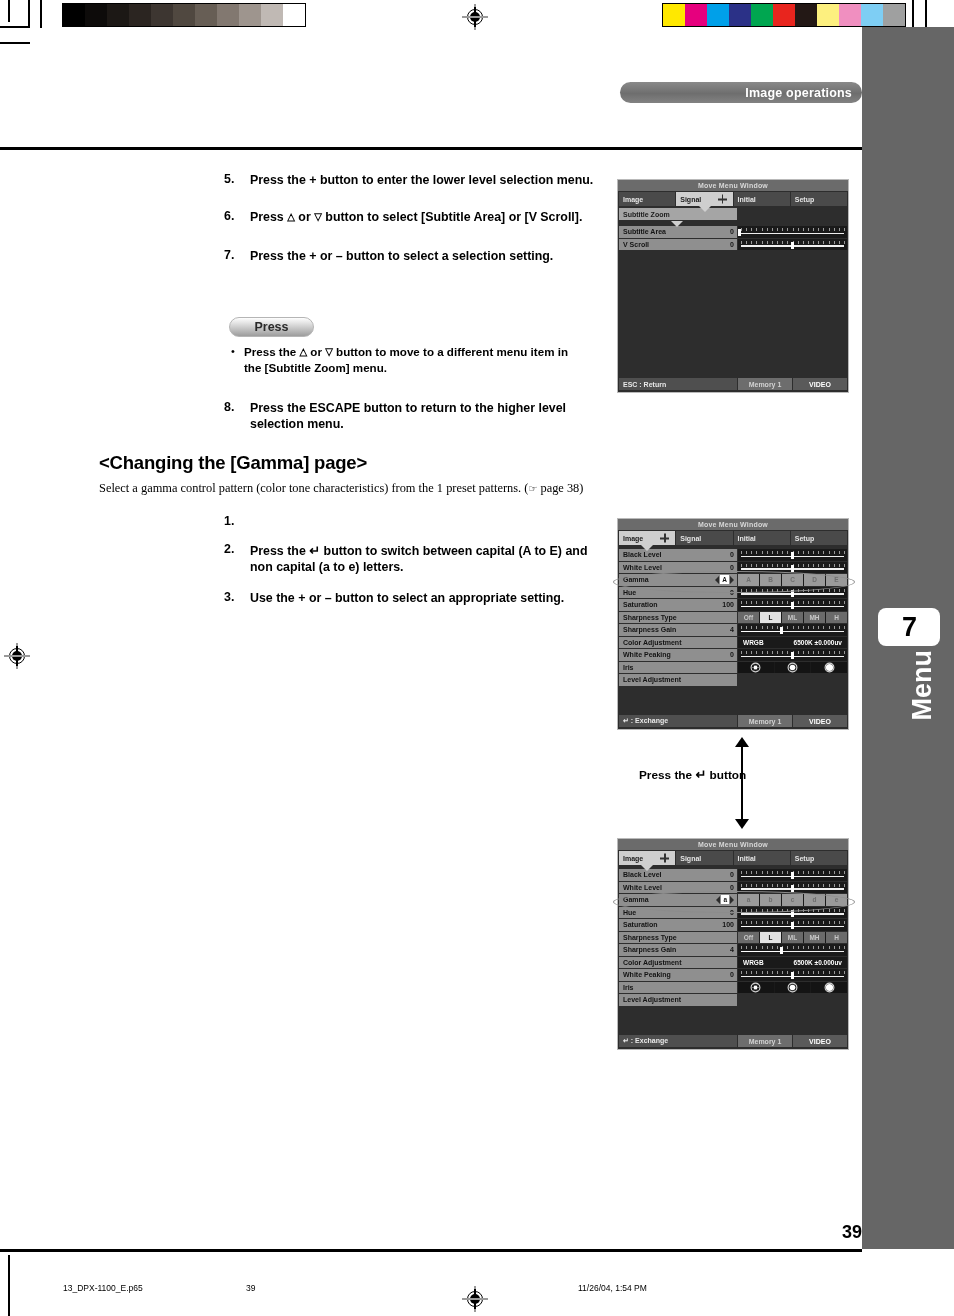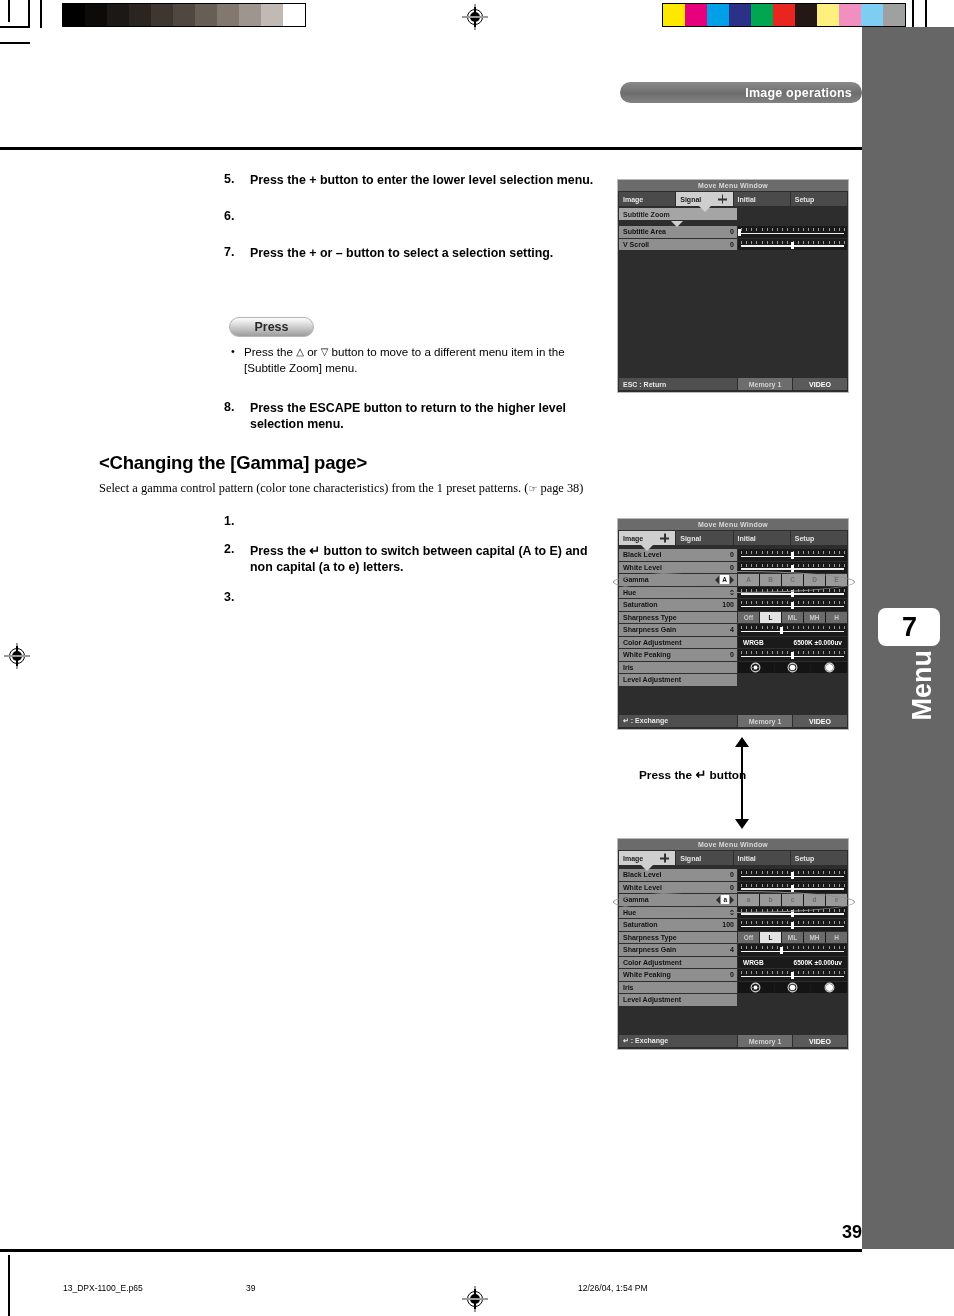--- a/index.html
+++ b/index.html
@@ -89,21 +89,21 @@
     background:linear-gradient(180deg,#fefefe 0%, #d8d8d8 40%, #9c9c9c 100%);
     border:1px solid #b5b5b5;
     display:flex; align-items:center; justify-content:center;
     font-weight:bold; font-size:12.5px; color:#2a2a2a;
   }
   .memo-body {
     position:absolute; left:231px; top:344px; width:356px;
     display:flex;
   }
   .memo-body .bullet { width:13px; flex:0 0 13px; font-size:11px; line-height:1.35; }
-  .memo-body .mtxt { font-weight:normal; font-size:11.6px; line-height:1.38; }
+  .memo-body .mtxt { font-weight:bold; font-size:11.6px; line-height:1.38; }
 
   .step8 { position:absolute; left:224px; top:400px; width:380px; }
 
   
   .sect-h {
     position:absolute; left:99px; top:452px;
     font-weight:bold; font-size:18.5px; color:#000; letter-spacing:-0.2px;
   }
   .sect-p {
     position:absolute; left:99px; top:481px; width:540px;
@@ -354,20 +354,23 @@
 <div class="hdr-pill">Image operations</div>
 <div class="hdr-rule"></div>
 
 <div class="steps">
   <div class="step">
     <div class="num">5.</div>
     <div class="txt">Press the + button to enter the lower level selection menu.</div>
   </div>
   <div class="step" style="margin-bottom:22px;">
     <div class="num">6.</div>
+    <div class="txt">
+      <span>Press </span><span class="tri">△</span><span> or </span><span class="tri">▽</span><span> button to select [Subtitle Area] or [V Scroll].</span>
+    </div>
   </div>
   <div class="step">
     <div class="num">7.</div>
     <div class="txt">Press the + or – button to select a selection setting.</div>
   </div>
 </div>
 
 <div class="memo-pill">Press</div>
 <div class="memo-body">
   <div class="bullet">•</div>
@@ -393,20 +396,21 @@
     <div class="num">1.</div>
   </div>
   <div class="step">
     <div class="num">2.</div>
     <div class="txt">
       <span>Press the </span><span class="enterglyph">↵</span><span> button to switch between capital (A to E) and non capital (a to e) letters.</span>
     </div>
   </div>
   <div class="step">
     <div class="num">3.</div>
+    <div class="txt">Use the + or – button to select an appropriate setting.</div>
   </div>
 </div>
 
 <div class="osd" id="osd1" style="left:617px;top:179px;width:232px;height:214px;">
     <div class="osd-title">Move Menu Window</div>
     <div class="osd-tabs">
       <div class="osd-tab">
         <span>Image</span>
       </div>
       <div class="osd-tab active">
@@ -1150,13 +1154,13 @@
       <div class="fm">Memory 1</div>
       <div class="fr">VIDEO</div>
     </div>
   </div>
 <div class="oval-callout" style="left:613px;top:891px;width:242px;height:22px;"></div>
 
 <div class="pgnum">39</div>
 <div class="pgrule"></div>
 <div class="ftr-file">13_DPX-1100_E.p65</div>
 <div class="ftr-page">39</div>
-<div class="ftr-date">12/26/04, 1:54 PM</div>
+<div class="ftr-date">11/26/04, 1:54 PM</div>
 
 </body></html>

